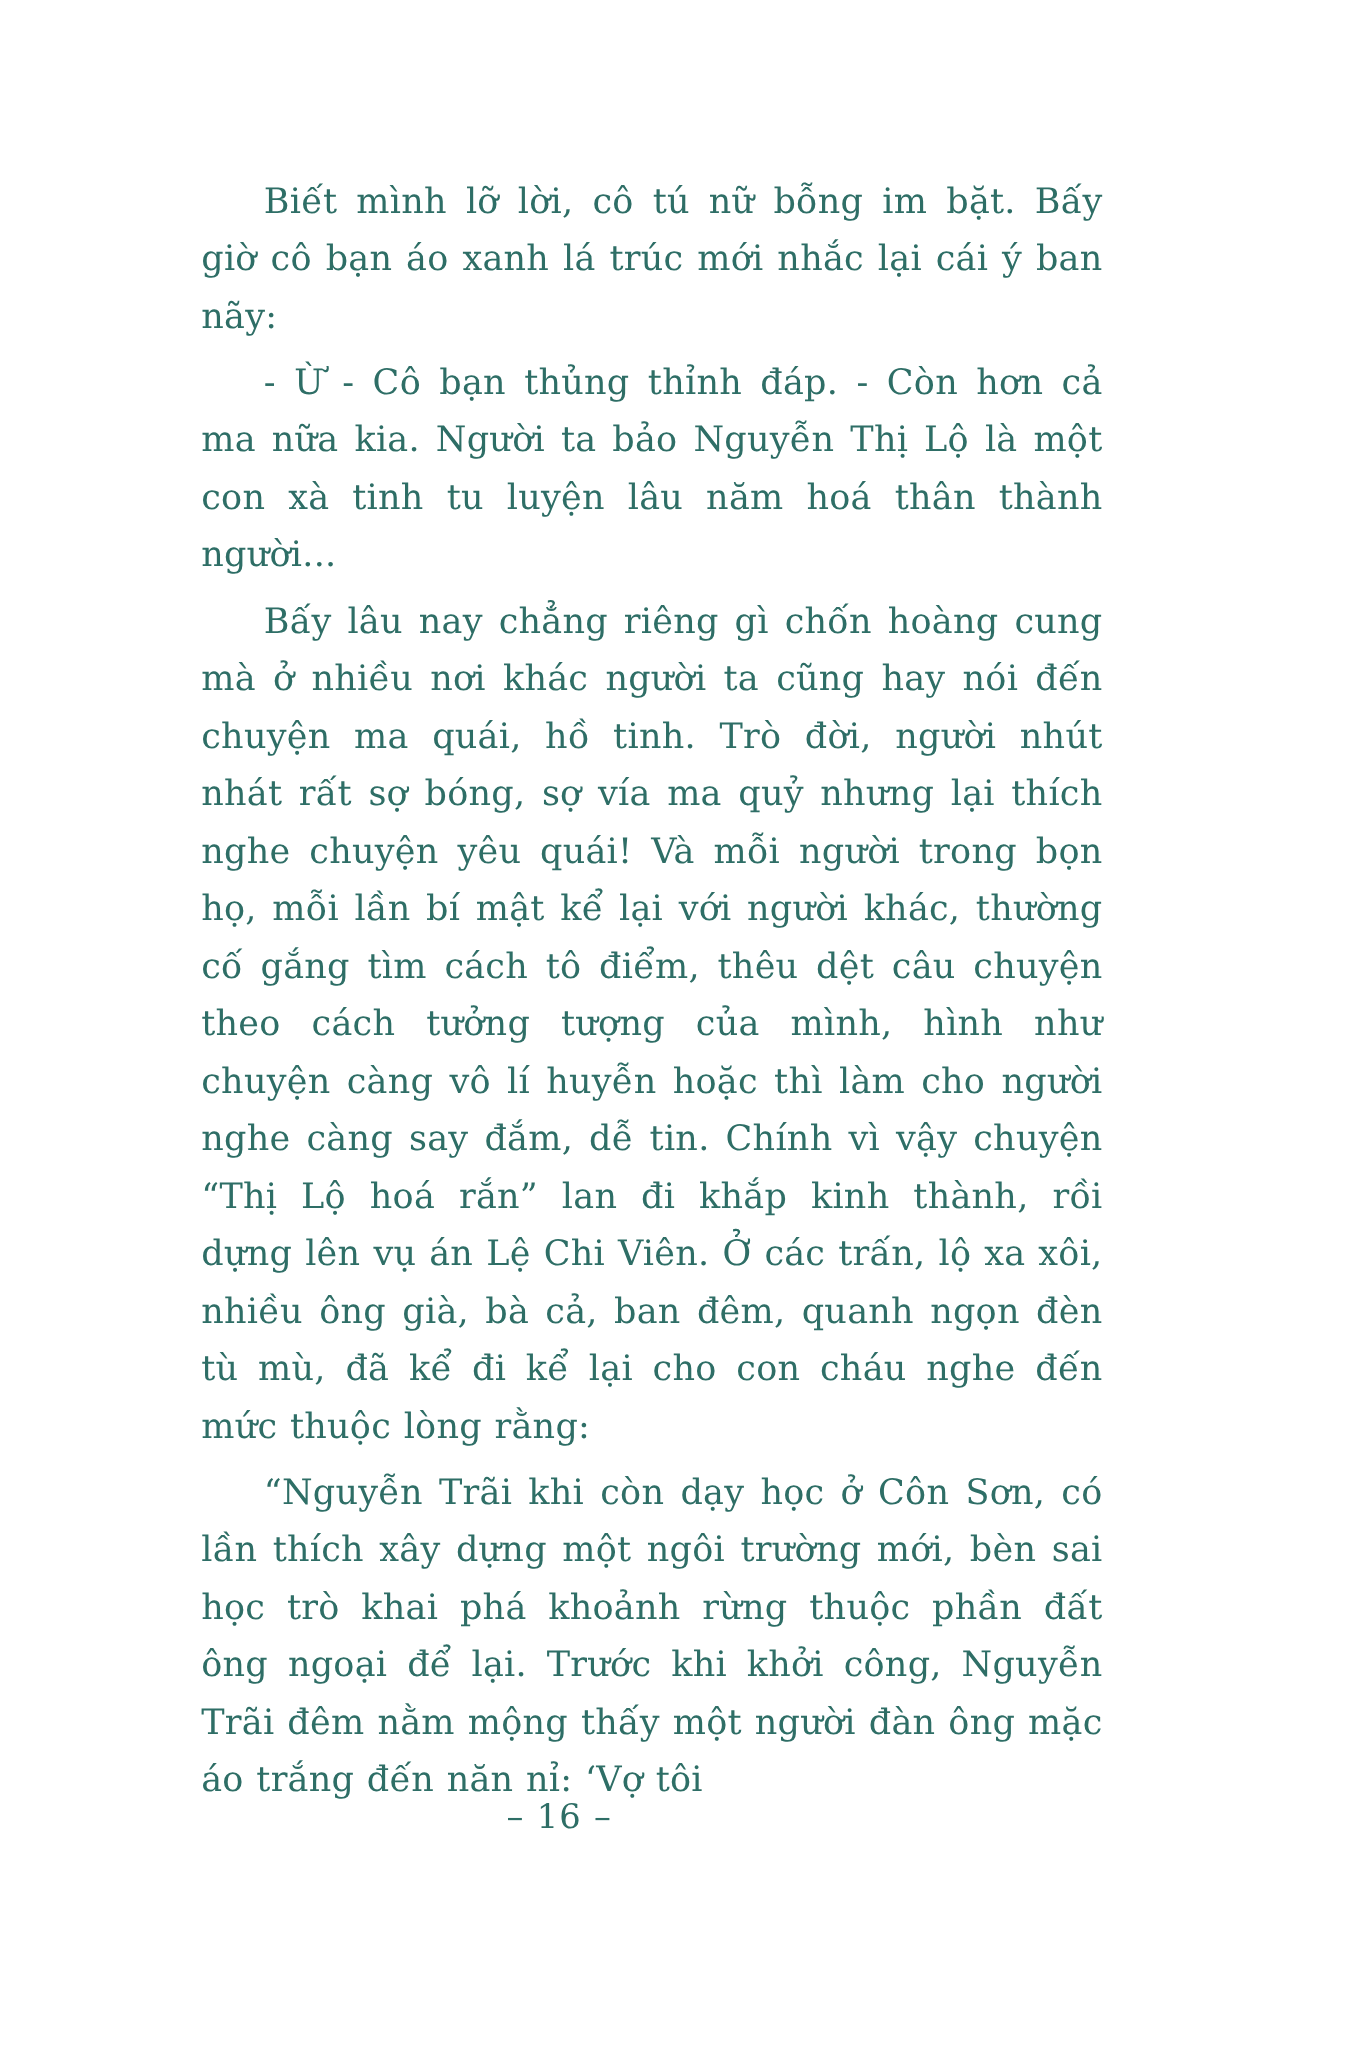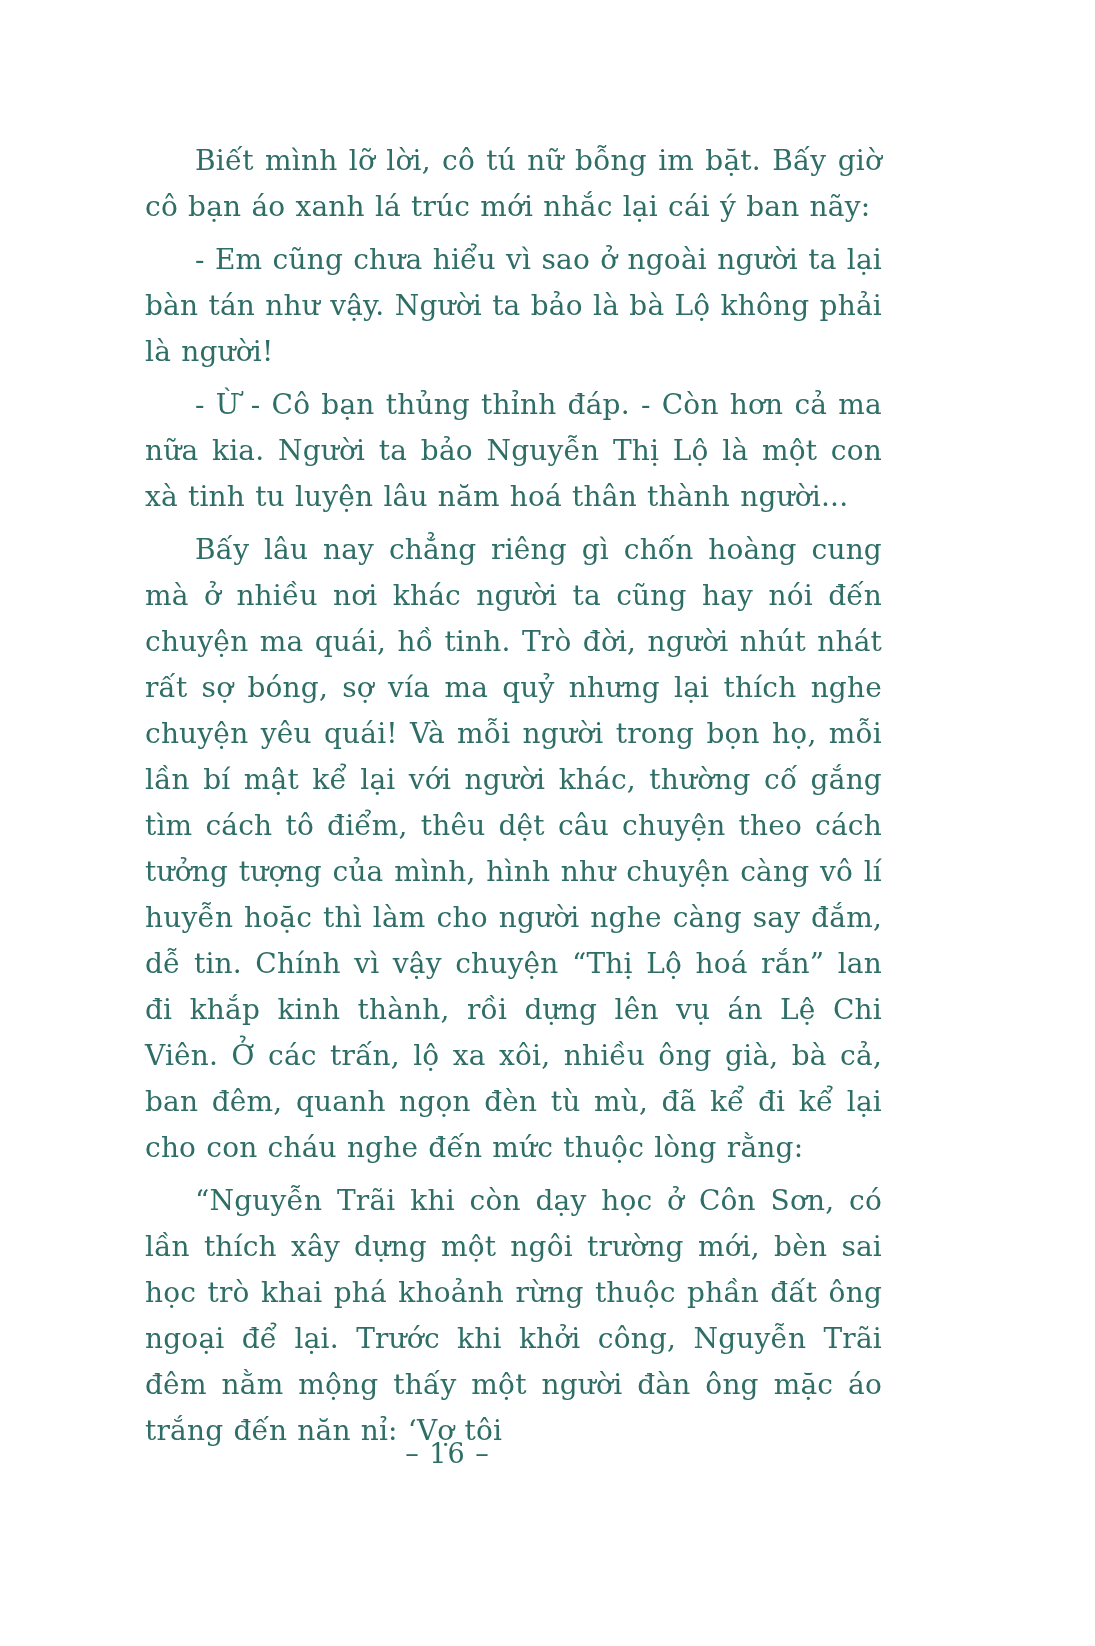--- a/index.html
+++ b/index.html
@@ -26,21 +26,21 @@
     position: absolute;
     top: 138px;
     left: 145px;
     width: 737px;
     color: #2e6e66;
     font-size: 28px;
     line-height: 46px;
     text-align: justify;
   }
   .text-block p {
-    margin: 0 0 7px 0;
+    margin: 0 0 7px 16px;
     text-indent: 50px;
     letter-spacing: 0.2px;
     word-spacing: 1px;
   }
   .page-number {
     position: absolute;
     top: 1438px;
     left: 0;
     width: 895px;
     text-align: center;
@@ -48,19 +48,18 @@
     font-size: 27px;
     letter-spacing: 1px;
   }
 </style>
 </head>
 <body>
 
 <div class="page">
   <div class="text-block">
     <p>Biết mình lỡ lời, cô tú nữ bỗng im bặt. Bấy giờ cô bạn áo xanh lá trúc mới nhắc lại cái ý ban nãy:</p>
-    <p>- Em cũng chưa hiểu vì sao ở ngoài người ta lại bàn tán như vậy. Người ta bảo là bà Lộ không phải là người!</p>
     <p>- Ừ - Cô bạn thủng thỉnh đáp. - Còn hơn cả ma nữa kia. Người ta bảo Nguyễn Thị Lộ là một con xà tinh tu luyện lâu năm hoá thân thành người...</p>
     <p>Bấy lâu nay chẳng riêng gì chốn hoàng cung mà ở nhiều nơi khác người ta cũng hay nói đến chuyện ma quái, hồ tinh. Trò đời, người nhút nhát rất sợ bóng, sợ vía ma quỷ nhưng lại thích nghe chuyện yêu quái! Và mỗi người trong bọn họ, mỗi lần bí mật kể lại với người khác, thường cố gắng tìm cách tô điểm, thêu dệt câu chuyện theo cách tưởng tượng của mình, hình như chuyện càng vô lí huyễn hoặc thì làm cho người nghe càng say đắm, dễ tin. Chính vì vậy chuyện “Thị Lộ hoá rắn” lan đi khắp kinh thành, rồi dựng lên vụ án Lệ Chi Viên. Ở các trấn, lộ xa xôi, nhiều ông già, bà cả, ban đêm, quanh ngọn đèn tù mù, đã kể đi kể lại cho con cháu nghe đến mức thuộc lòng rằng:</p>
     <p>“Nguyễn Trãi khi còn dạy học ở Côn Sơn, có lần thích xây dựng một ngôi trường mới, bèn sai học trò khai phá khoảnh rừng thuộc phần đất ông ngoại để lại. Trước khi khởi công, Nguyễn Trãi đêm nằm mộng thấy một người đàn ông mặc áo trắng đến năn nỉ: ‘Vợ tôi</p>
   </div>
   <div class="page-number">– 16 –</div>
 </div>
 
 </body></html>

